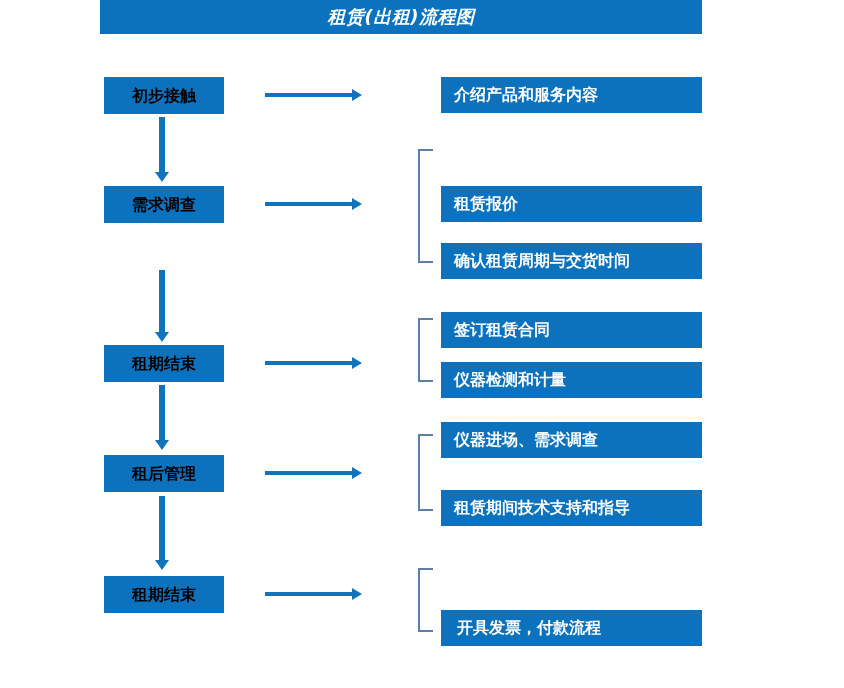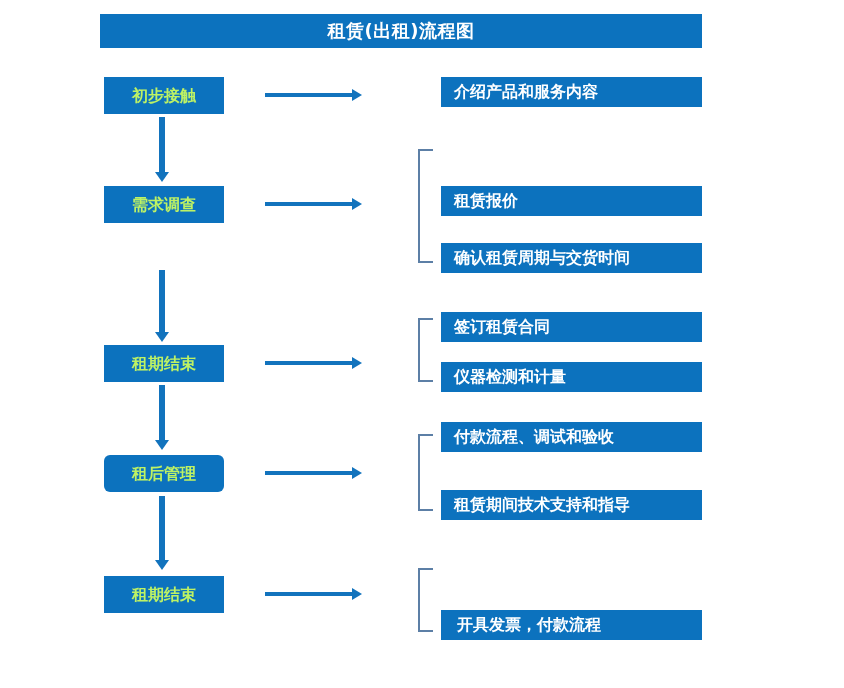--- a/index.html
+++ b/index.html
@@ -13,27 +13,28 @@
   #canvas {
     position: relative;
     width: 844px;
     height: 688px;
     background: #ffffff;
     overflow: hidden;
   }
   .title-bar {
     position: absolute;
     left: 100px;
-    top: 14px;
+    top: 0;
     width: 602px;
     height: 34px;
     background: #0C72BE;
     display: flex;
     align-items: center;
     justify-content: center;
+    font-style: italic;
   }
   .title-text {
     color: #ffffff;
     font-size: 18px;
     font-weight: bold;
     letter-spacing: 0.5px;
     line-height: 1;
   }
   .node {
     position: absolute;
@@ -42,29 +43,29 @@
     align-items: center;
     box-sizing: border-box;
   }
   .node-left {
     left: 104px;
     width: 120px;
     height: 37px;
     justify-content: center;
   }
   .node-left .node-text {
-    color: #bef264;
+    color: #000000;
     font-size: 16px;
     font-weight: bold;
     line-height: 1;
   }
   .node-right {
     left: 441px;
     width: 261px;
-    height: 30px;
+    height: 36px;
     justify-content: flex-start;
     padding-left: 13px;
   }
   .node-right .node-text {
     color: #ffffff;
     font-size: 16px;
     font-weight: bold;
     line-height: 1;
     white-space: nowrap;
   }
@@ -178,30 +179,30 @@
   </div>
   <div class="node node-right" style="top:312px;">
     <span class="node-text">签订租赁合同</span>
   </div>
 
   <div class="arrow-v" style="left:155px; top:385px; height:65px;">
     <div class="shaft" style="height:55px;"></div>
     <div class="head" style="top:55px;"></div>
   </div>
 
-  <div class="node node-left" style="top:455px;border-radius:6px;">
+  <div class="node node-left" style="top:455px;">
     <span class="node-text">租后管理</span>
   </div>
   <div class="arrow-h" style="left:265px; top:467px; width:97px;">
     <div class="shaft" style="width:87px;"></div>
     <div class="head" style="left:87px;"></div>
   </div>
   <div class="bracket" style="left:418px; top:434px; width:15px; height:77px;"></div>
   <div class="node node-right" style="top:422px;">
-    <span class="node-text">付款流程、调试和验收</span>
+    <span class="node-text">仪器进场、需求调查</span>
   </div>
   <div class="node node-right" style="top:490px;">
     <span class="node-text">租赁期间技术支持和指导</span>
   </div>
 
   <div class="arrow-v" style="left:155px; top:496px; height:74px;">
     <div class="shaft" style="height:64px;"></div>
     <div class="head" style="top:64px;"></div>
   </div>
 

